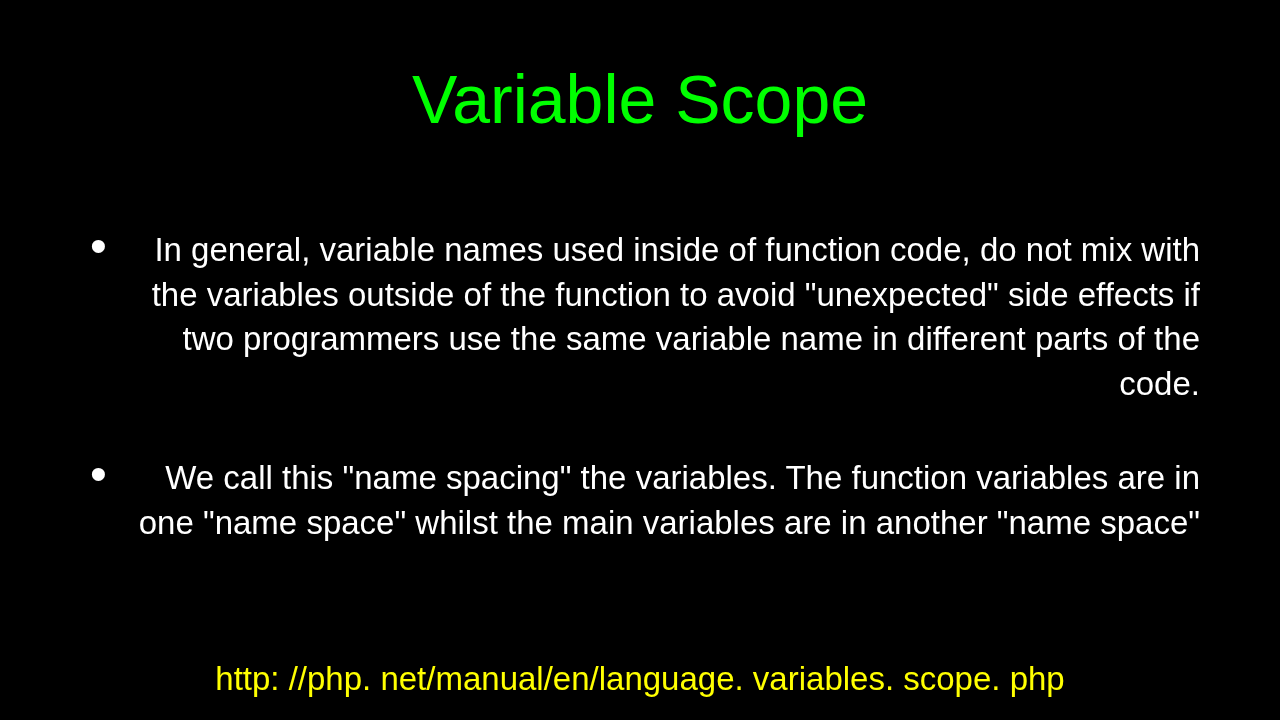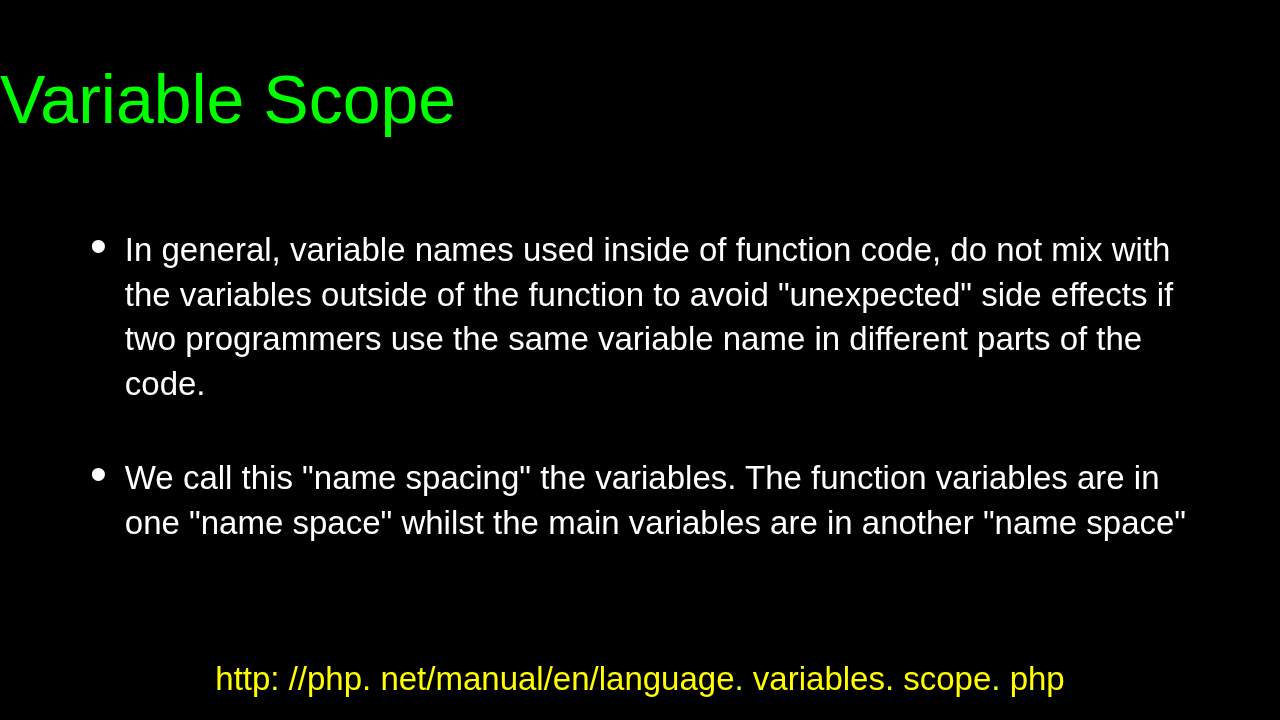--- a/index.html
+++ b/index.html
@@ -14,20 +14,21 @@
   .slide {
     width: 1280px;
     height: 720px;
     box-sizing: border-box;
     position: relative;
   }
   .title {
     color: #00ff00;
     font-size: 68px;
     font-weight: normal;
+    text-align: center;
     padding-top: 60px;
     margin: 0;
   }
   .content {
     padding: 90px 80px 0 90px;
   }
   .bullet-item {
     display: flex;
     align-items: flex-start;
     margin-bottom: 50px;
@@ -37,20 +38,21 @@
     font-size: 48px;
     line-height: 1;
     margin-right: 18px;
     margin-top: -6px;
     flex-shrink: 0;
   }
   .bullet-text {
     color: #ffffff;
     font-size: 33px;
     line-height: 1.35;
+    text-align: right;
   }
   .footer-link {
     position: absolute;
     bottom: 22px;
     left: 0;
     right: 0;
     text-align: center;
     color: #ffff00;
     font-size: 33px;
     margin-top: 40px;

